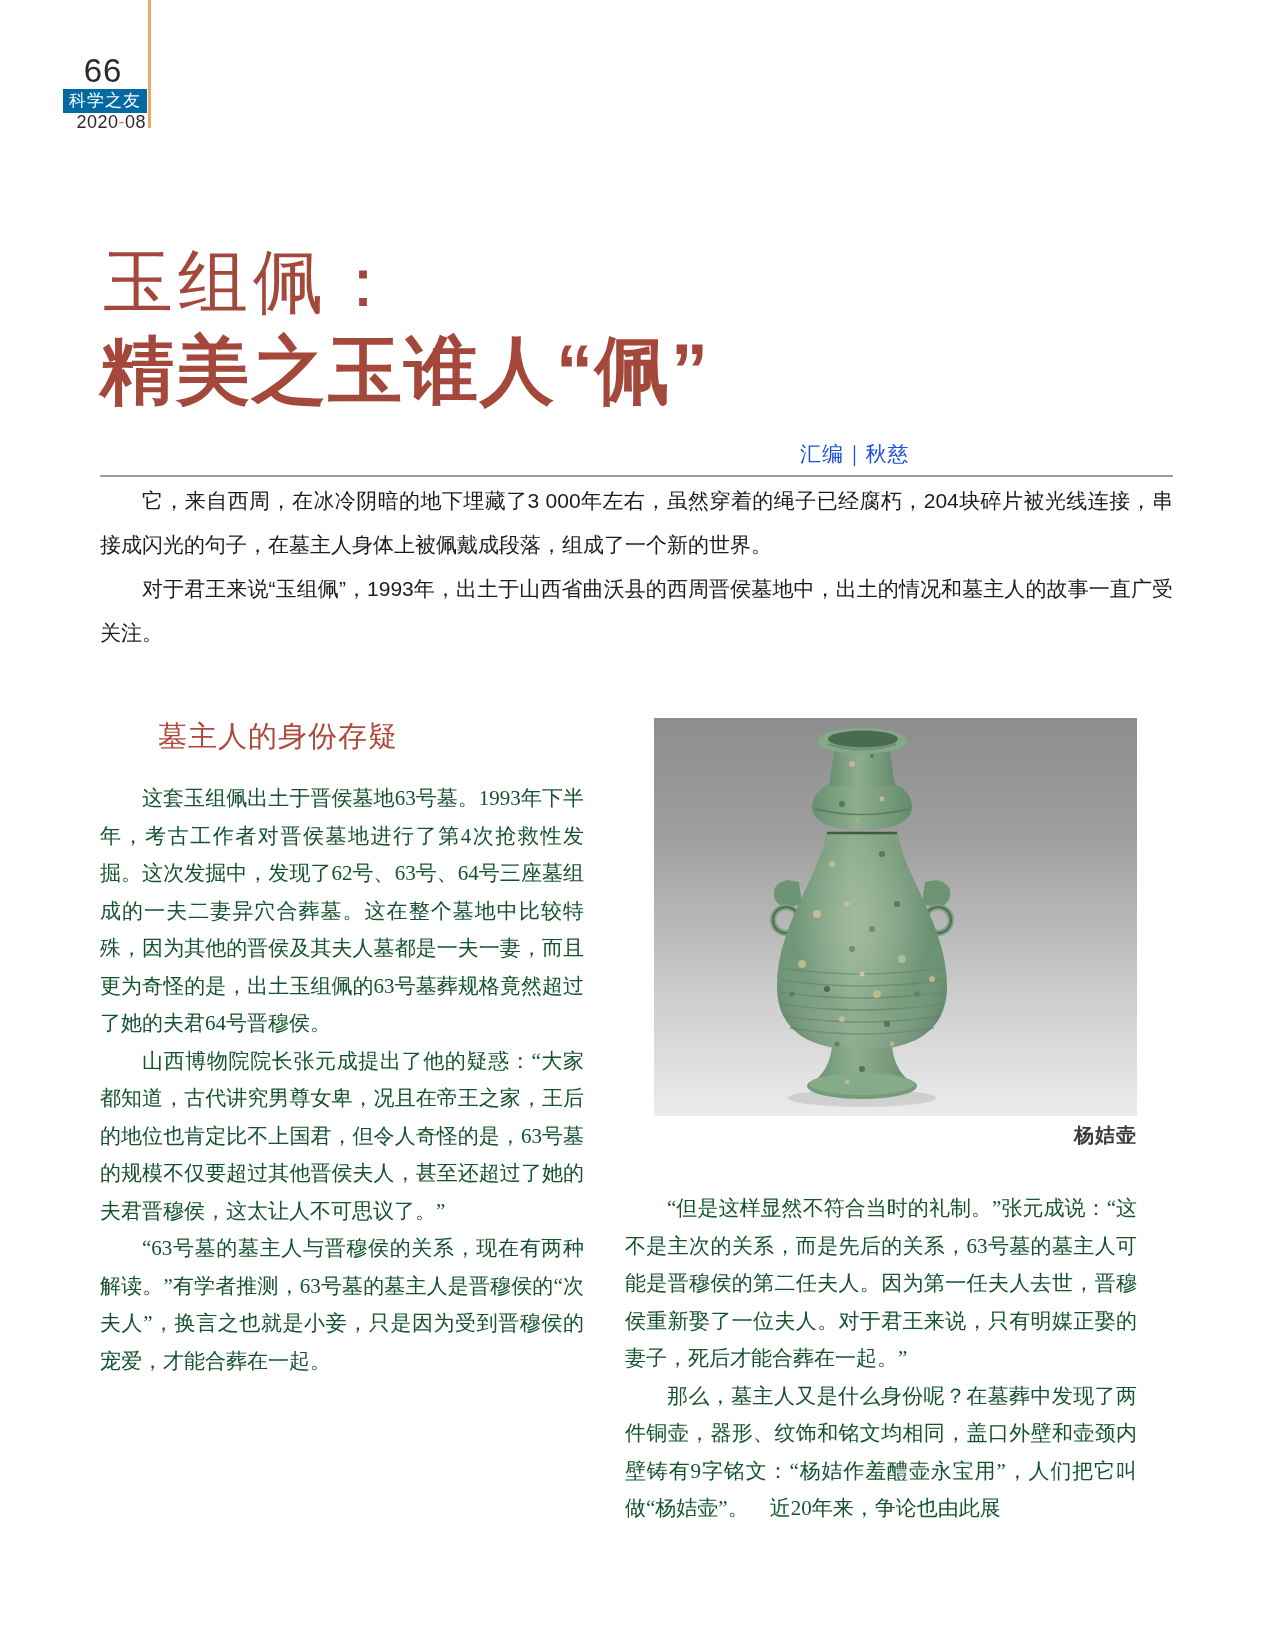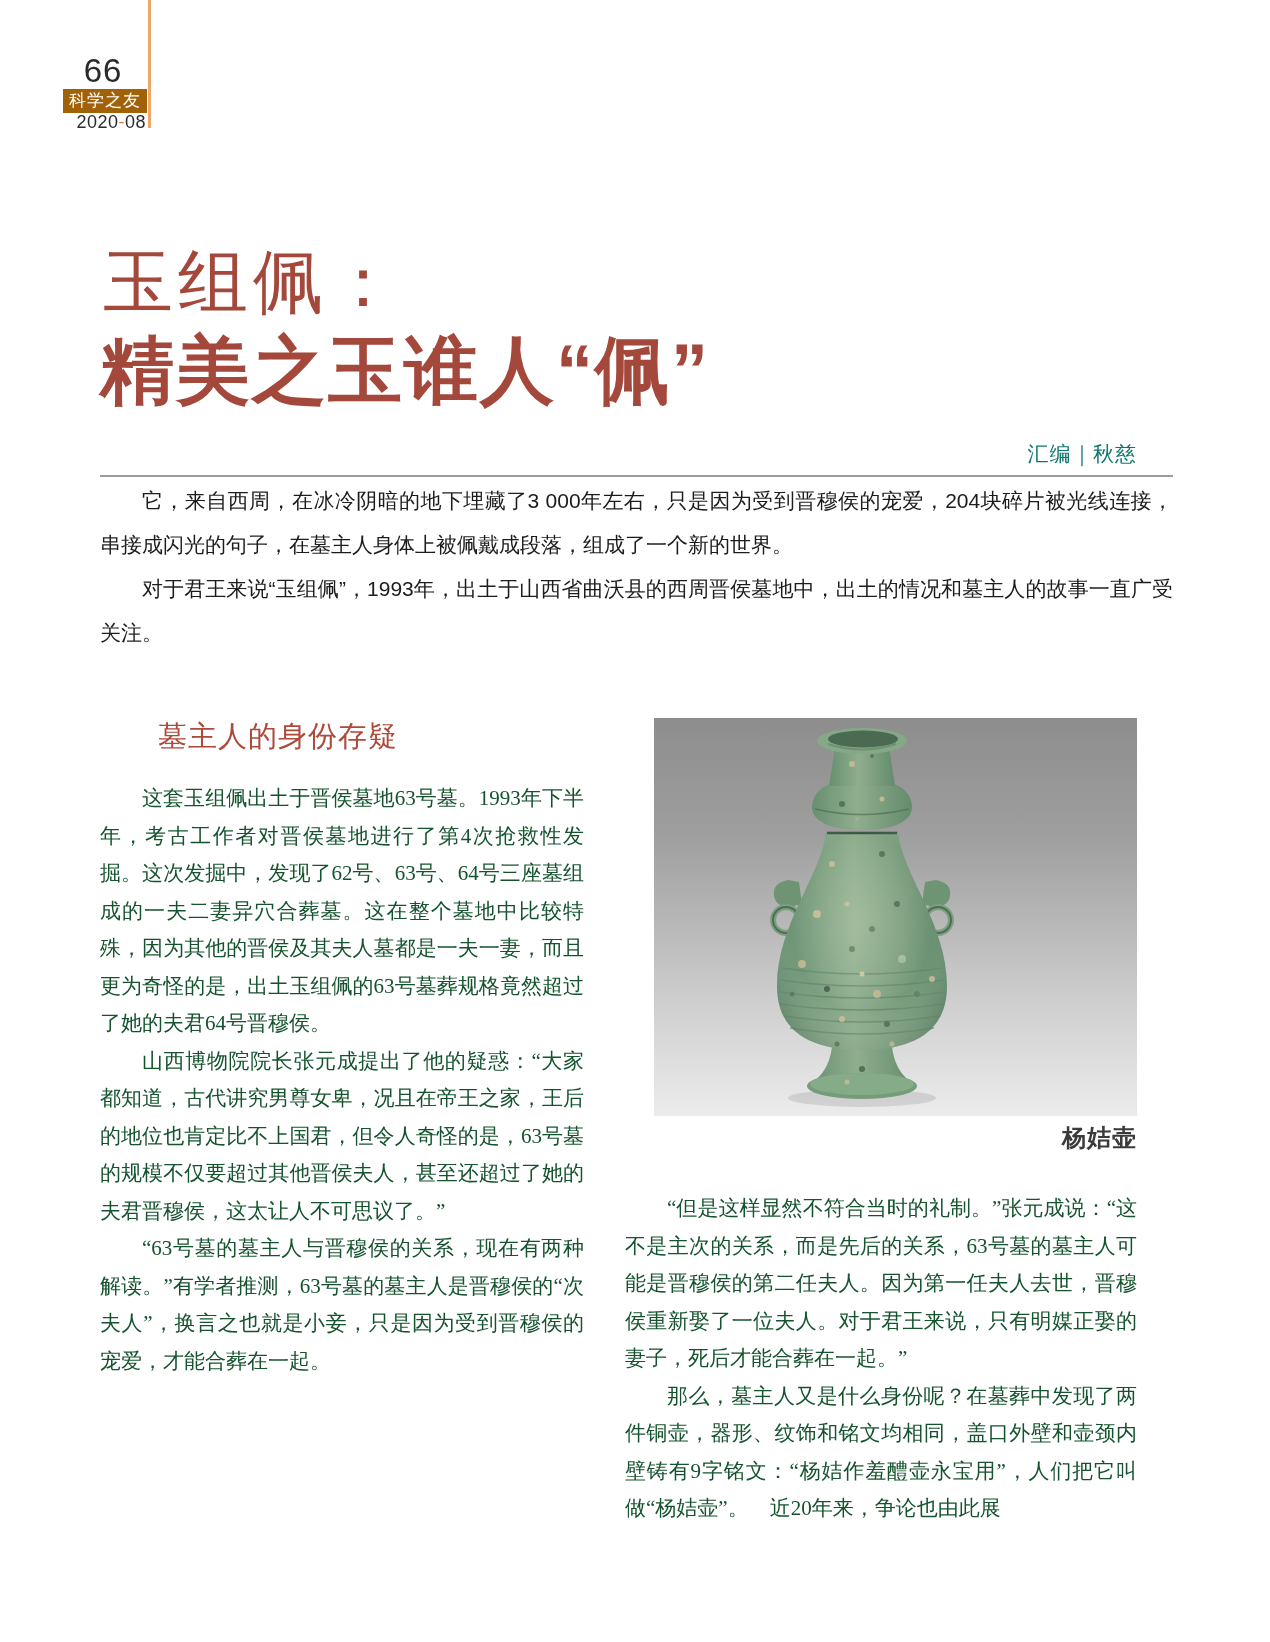--- a/index.html
+++ b/index.html
@@ -11,21 +11,21 @@
   .abs{position:absolute;}
 
   
   .page-number{
     left:60px;top:52px;width:86px;text-align:center;
     font-family:"Liberation Sans","DejaVu Sans",sans-serif;
     font-size:33px;color:#2b2b2b;letter-spacing:1px;
   }
   .mag-badge{
     left:63px;top:89px;width:84px;height:24px;line-height:24px;
-    background:#a16207;color:#ffffff;text-align:center;
+    background:#0369a1;color:#ffffff;text-align:center;
     font-family:"Liberation Sans","DejaVu Sans",sans-serif;
     font-size:17px;letter-spacing:1px;
   }
   .issue{
     left:20px;top:112px;width:126px;text-align:right;
     font-family:"Liberation Sans","DejaVu Sans",sans-serif;
     font-size:18px;color:#2b2b2b;letter-spacing:0.5px;
   }
   .issue .dash{color:#E08040;}
   .margin-line{left:148px;top:0;width:3px;height:128px;background:#EAA869;}
@@ -37,23 +37,23 @@
     font-weight:300;font-size:70px;line-height:84px;
     color:#A4483C;letter-spacing:5px;text-align:center;
   }
   .title-bold{
     left:100px;top:326px;margin:0;
     font-family:"Liberation Sans","DejaVu Sans",sans-serif;
     font-weight:900;font-size:74px;line-height:90px;
     color:#A4483C;letter-spacing:2px;
   }
   .byline{
-    left:800px;top:440px;width:337px;text-align:right;
-    font-family:"Liberation Sans","DejaVu Sans",sans-serif;
-    font-size:21px;color:#0f766e;letter-spacing:1px;
+    left:800px;top:440px;width:337px;
+    font-family:"Liberation Sans","DejaVu Sans",sans-serif;
+    font-size:21px;color:#1d4ed8;letter-spacing:1px;
   }
   .rule{left:100px;top:475px;width:1073px;height:2px;background:#9C9C9C;}
 
   
   .intro{
     left:100px;top:479px;width:1073px;
     font-family:"Liberation Sans","DejaVu Sans",sans-serif;
     font-weight:500;font-size:21px;line-height:44px;color:#1c1c1c;
     text-align:justify;
   }
@@ -78,40 +78,40 @@
 
   
   .photo{
     left:654px;top:718px;width:483px;height:398px;margin:0;
     background:linear-gradient(180deg,#8d8d8d 0%,#9f9f9f 30%,#cfcfcf 72%,#ececec 100%);
   }
   .photo svg{position:absolute;left:78px;top:6px;}
   .caption{
     left:837px;top:1122px;width:300px;text-align:right;
     font-family:"Liberation Sans","DejaVu Sans",sans-serif;
-    font-weight:700;font-size:24px;color:#3a3a3a;letter-spacing:1px;
+    font-weight:700;font-size:20px;color:#3a3a3a;letter-spacing:1px;
   }
 </style>
 </head>
 <body>
 
 <div>
 
   <div class="abs page-number">66</div>
   <div class="abs mag-badge">科学之友</div>
   <div class="abs issue"><span>2020</span><span class="dash">-</span><span>08</span></div>
   <div class="abs margin-line"></div>
 
   <h1 class="abs title-light">玉组佩：</h1>
   <h1 class="abs title-bold">精美之玉谁人“佩”</h1>
   <div class="abs byline">汇编｜秋慈</div>
   <div class="abs rule"></div>
 
   <div class="abs intro">
-    <p>它，来自西周，在冰冷阴暗的地下埋藏了3 000年左右，只是因为受到晋穆侯的宠爱，204块碎片被光线连接，串接成闪光的句子，在墓主人身体上被佩戴成段落，组成了一个新的世界。</p>
+    <p>它，来自西周，在冰冷阴暗的地下埋藏了3 000年左右，虽然穿着的绳子已经腐朽，204块碎片被光线连接，串接成闪光的句子，在墓主人身体上被佩戴成段落，组成了一个新的世界。</p>
     <p>对于君王来说“玉组佩”，1993年，出土于山西省曲沃县的西周晋侯墓地中，出土的情况和墓主人的故事一直广受关注。</p>
   </div>
 
   <h2 class="abs section-heading">墓主人的身份存疑</h2>
 
   <div class="abs col col-left">
     <p>这套玉组佩出土于晋侯墓地63号墓。1993年下半年，考古工作者对晋侯墓地进行了第4次抢救性发掘。这次发掘中，发现了62号、63号、64号三座墓组成的一夫二妻异穴合葬墓。这在整个墓地中比较特殊，因为其他的晋侯及其夫人墓都是一夫一妻，而且更为奇怪的是，出土玉组佩的63号墓葬规格竟然超过了她的夫君64号晋穆侯。</p>
     <p>山西博物院院长张元成提出了他的疑惑：“大家都知道，古代讲究男尊女卑，况且在帝王之家，王后的地位也肯定比不上国君，但令人奇怪的是，63号墓的规模不仅要超过其他晋侯夫人，甚至还超过了她的夫君晋穆侯，这太让人不可思议了。”</p>
     <p>“63号墓的墓主人与晋穆侯的关系，现在有两种解读。”有学者推测，63号墓的墓主人是晋穆侯的“次夫人”，换言之也就是小妾，只是因为受到晋穆侯的宠爱，才能合葬在一起。</p>
   </div>

